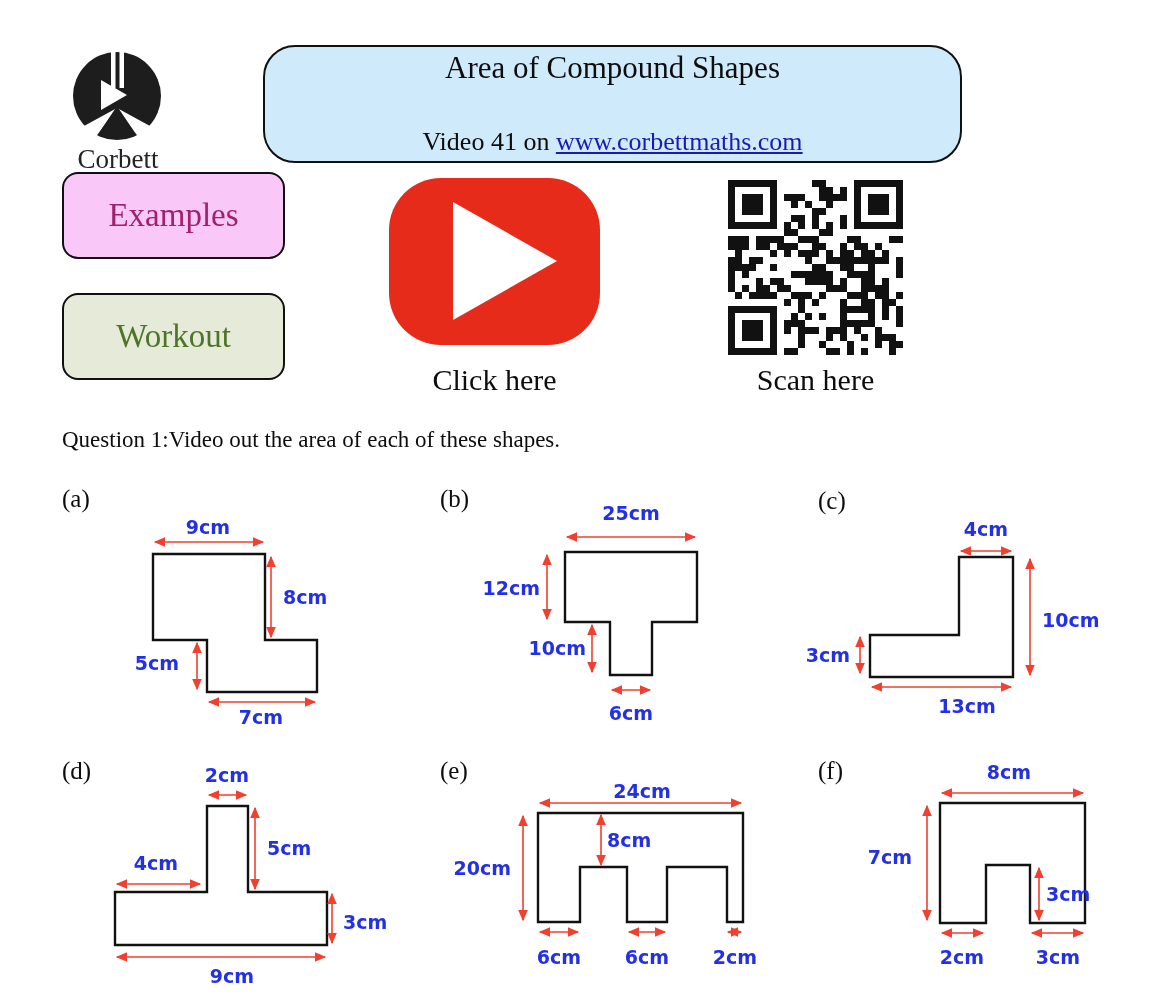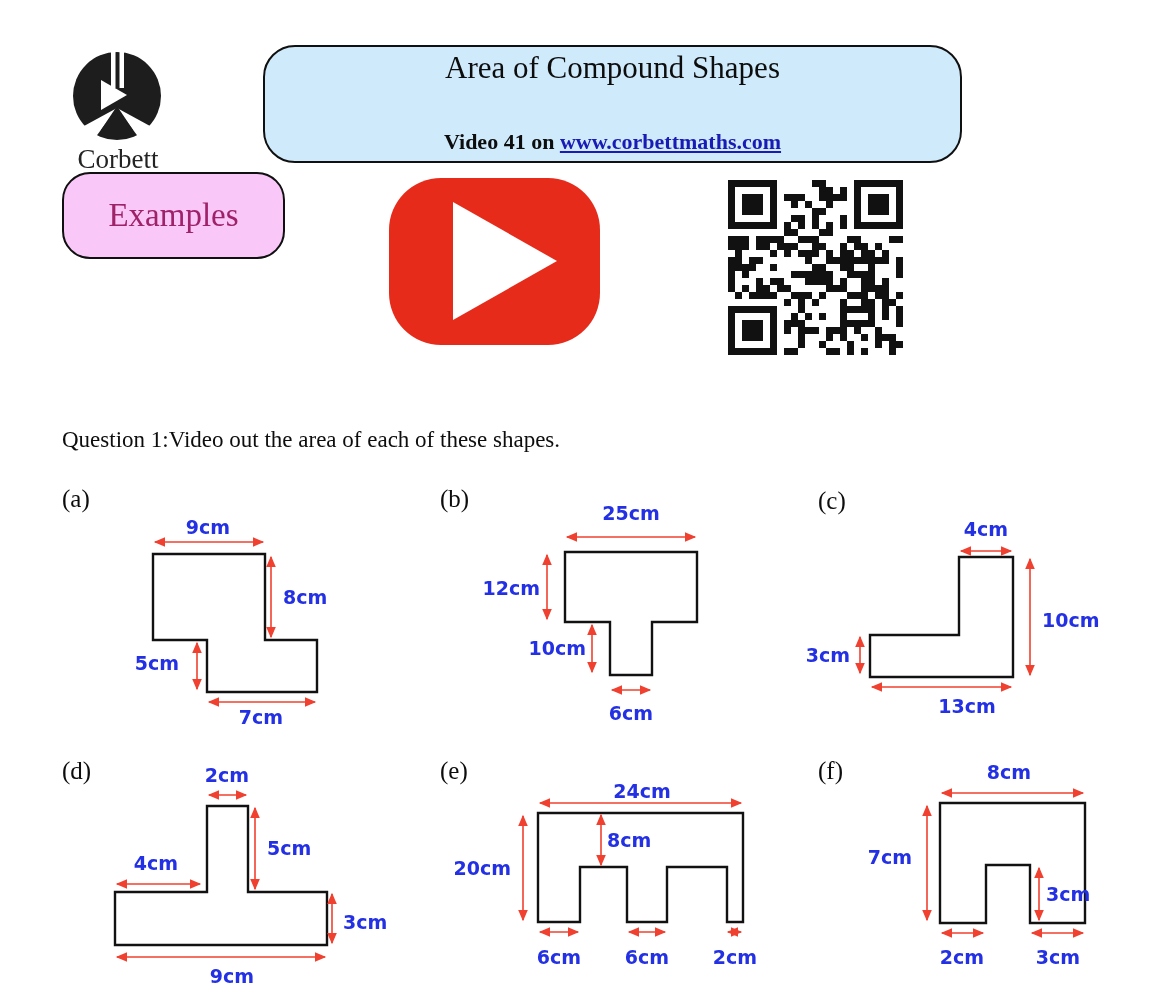--- a/index.html
+++ b/index.html
@@ -10,26 +10,26 @@
   
   .logo-text{position:absolute;left:50px;top:122px;width:136px;text-align:center;
              font-size:27px;line-height:26px;color:#232323;margin-top:24px;}
   .logo-text .l2{letter-spacing:0.5px;}
 
   
   .banner{position:absolute;left:263px;top:45px;width:699px;height:118px;background:#cfeafb;
           border:2.5px solid #101010;border-radius:32px;box-sizing:border-box;
           display:flex;flex-direction:column;align-items:center;justify-content:center;gap:41px;}
   .banner-title{font-size:31px;color:#0d0d0d;line-height:34px;}
-  .banner-sub{font-size:22px;color:#0d0d0d;line-height:32px;font-weight:bold;}
+  .banner-sub{font-size:26px;color:#0d0d0d;line-height:32px;}
   .banner-sub a{color:#1a1ab5;text-decoration:underline;cursor:pointer;}
 
   
   .pill{position:absolute;left:62px;width:223px;height:87px;border:2.5px solid #101010;
-        border-radius:28px;box-sizing:border-box;display:flex;align-items:center;justify-content:center;
+        border-radius:16px;box-sizing:border-box;display:flex;align-items:center;justify-content:center;
         font-size:33px;cursor:pointer;}
   .pill.examples{top:172px;background:#f9c7f8;color:#9f2268;}
   .pill.workout{top:293px;background:#e5ebd8;color:#4e7527;}
 
   .play-wrap{position:absolute;left:389px;top:178px;width:211px;height:167px;cursor:pointer;}
   .caption{position:absolute;font-size:30px;color:#0d0d0d;text-align:center;}
   .click-here{left:379px;top:363px;width:231px;}
   .scan-here{left:718px;top:363px;width:195px;}
   .qr-wrap{position:absolute;left:728px;top:180px;width:175px;height:175px;}
 
@@ -73,27 +73,31 @@
   <div class="banner">
     <div class="banner-title">Area of Compound Shapes</div>
     <div class="banner-sub">
       <span>Video 41 on </span><a>www.corbettmaths.com</a>
     </div>
   </div>
 
   <div class="pill examples">
     <span>Examples</span>
   </div>
+  <div class="pill workout">
+    <span>Workout</span>
+  </div>
 
   <div class="play-wrap">
     <svg width="211" height="167" viewBox="0 0 211 167">
       <rect x="0" y="0" width="211" height="167" rx="52" ry="52" fill="#e62b1a"></rect>
       <path d="M64,24 L64,142 L168,83 z" fill="#ffffff"></path>
     </svg>
   </div>
+  <div class="caption click-here">Click here</div>
 
   <div class="qr-wrap">
     <svg id="qr-svg" width="175" height="175" viewBox="0 0 175 175">
         <rect x="84" y="0" width="7" height="7" fill="#111"></rect>
         <rect x="91" y="0" width="7" height="7" fill="#111"></rect>
         <rect x="91" y="7" width="7" height="7" fill="#111"></rect>
         <rect x="98" y="7" width="7" height="7" fill="#111"></rect>
         <rect x="112" y="7" width="7" height="7" fill="#111"></rect>
         <rect x="56" y="14" width="7" height="7" fill="#111"></rect>
         <rect x="63" y="14" width="7" height="7" fill="#111"></rect>
@@ -394,20 +398,21 @@
         <rect x="21" y="140" width="7" height="7" fill="#111"></rect>
         <rect x="28" y="140" width="7" height="7" fill="#111"></rect>
         <rect x="14" y="147" width="7" height="7" fill="#111"></rect>
         <rect x="21" y="147" width="7" height="7" fill="#111"></rect>
         <rect x="28" y="147" width="7" height="7" fill="#111"></rect>
         <rect x="14" y="154" width="7" height="7" fill="#111"></rect>
         <rect x="21" y="154" width="7" height="7" fill="#111"></rect>
         <rect x="28" y="154" width="7" height="7" fill="#111"></rect>
       </svg>
   </div>
+  <div class="caption scan-here">Scan here</div>
 
   <div class="question">
     <span class="qnum">Question 1:</span><span>Video out the area of each of these shapes.</span>
   </div>
 
   <div class="cell" style="left:55px;top:480px">
     <div class="letter" style="left:7px;top:5px">(a)</div>
     <svg width="360" height="260" viewBox="0 0 360 260">
       <polygon class="outline" points="98,74 210,74 210,160 262,160 262,212 152,212 152,160 98,160"></polygon>
       <line class="arrow" x1="100" y1="62" x2="208" y2="62" marker-start="url(#arr)" marker-end="url(#arr)"></line>

